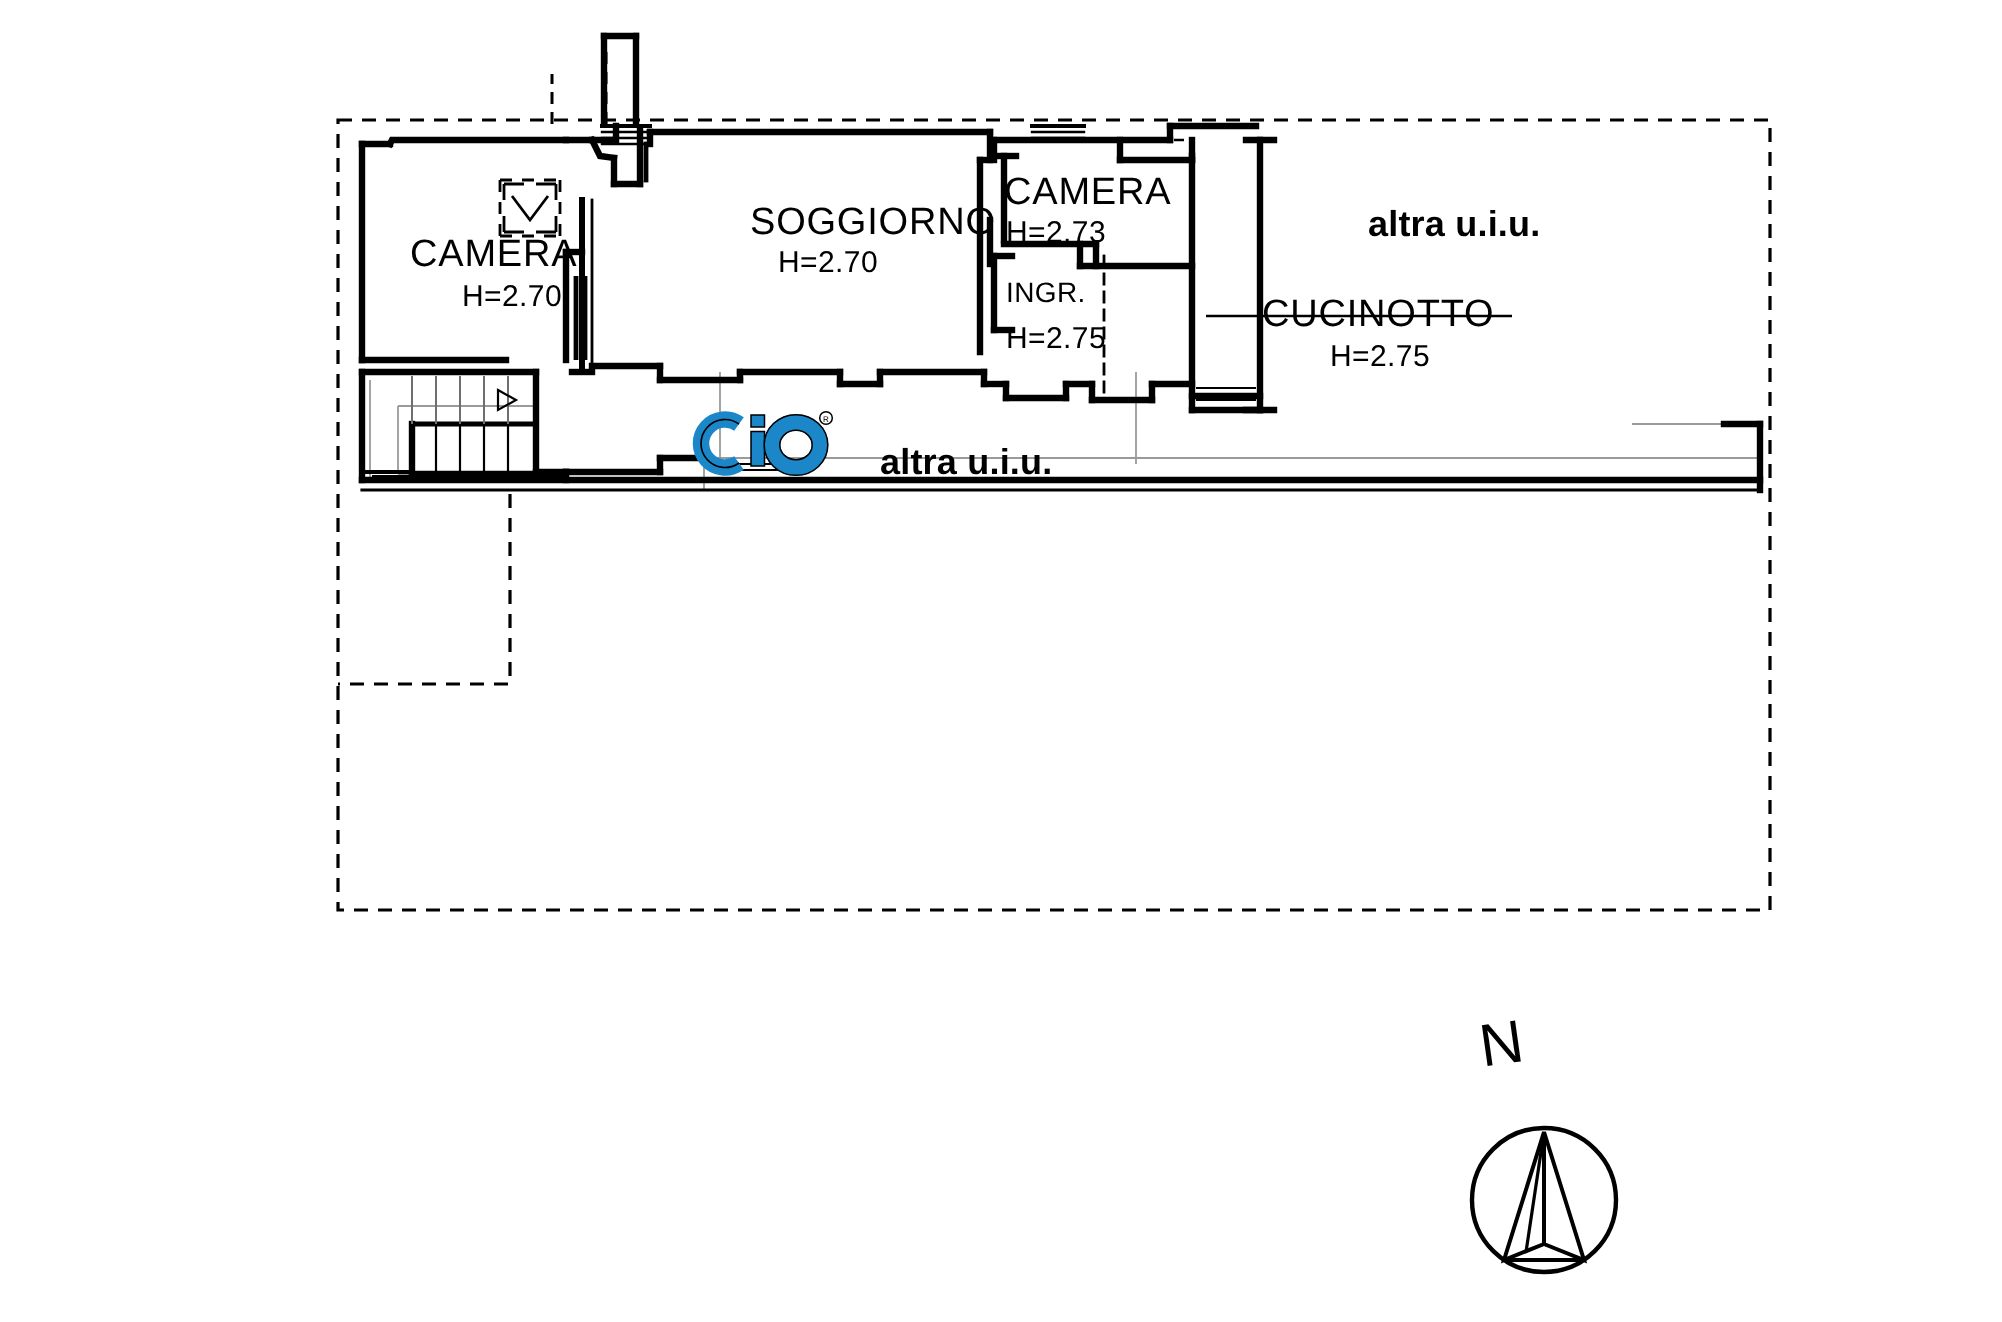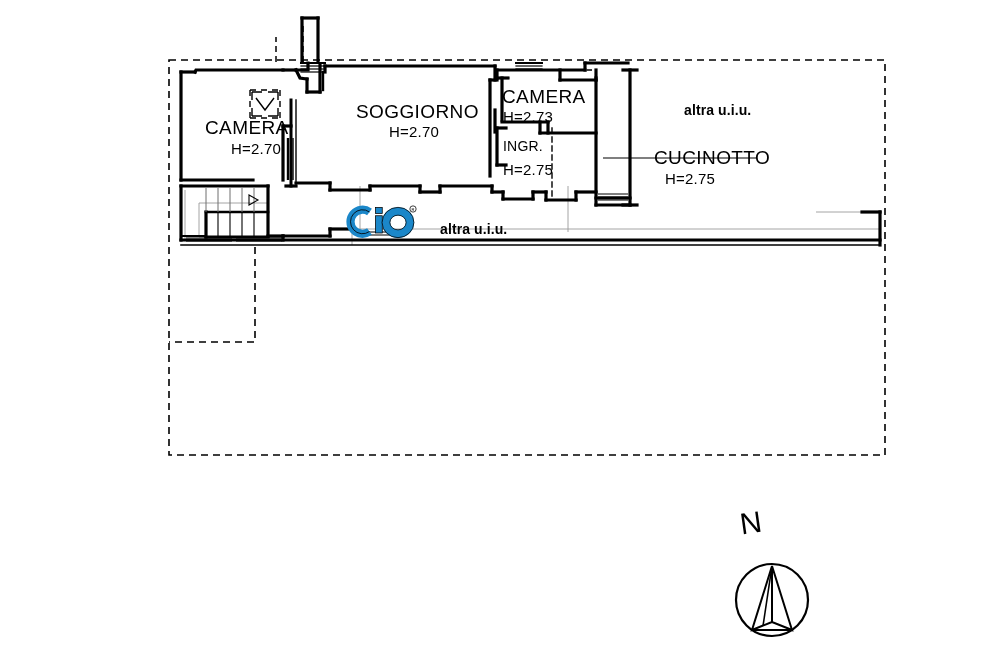--- a/index.html
+++ b/index.html
@@ -39,21 +39,21 @@
   }
   .room-h {
     font-size: 15px;
     letter-spacing: 0.2px;
   }
   .small-room-name {
     font-size: 14px;
     letter-spacing: 0.2px;
   }
   .other-unit {
-    font-size: 14px;
+    font-size: 18px;
     font-weight: bold;
     letter-spacing: 0.1px;
   }
   .floor-title {
     font-size: 24px;
     letter-spacing: 0.3px;
   }
   .north-letter {
     font-size: 30px;
     font-weight: normal;
@@ -279,30 +279,30 @@
       <path d="M772,566 L792,630 L772,622 Z" fill="#ffffff" stroke="#000000" stroke-width="2"></path>
       <path d="M752,630 L792,630" fill="none" stroke="#000000" stroke-width="2"></path>
       <path d="M772,566 L763,626" fill="none" stroke="#000000" stroke-width="1.6"></path>
     </g>
 
   </svg>
 
   <div class="txt room-name" style="left:205px; top:118px;">CAMERA</div>
   <div class="txt room-h" style="left:231px; top:141px;">H=2.70</div>
 
-  <div class="txt room-name" style="left:356px; top:102px;">SOGGIORNO</div>
+  <div class="txt room-name" style="left:375px; top:102px;">SOGGIORNO</div>
   <div class="txt room-h" style="left:389px; top:124px;">H=2.70</div>
 
   <div class="txt room-name" style="left:502px; top:87px;">CAMERA</div>
   <div class="txt room-h" style="left:503px; top:109px;text-align:right;">H=2.73</div>
 
   <div class="txt small-room-name" style="left:503px; top:139px;text-align:center;">INGR.</div>
   <div class="txt room-h" style="left:503px; top:162px;">H=2.75</div>
 
-  <div class="txt room-name" style="left:631px; top:148px;margin-left:23px;">CUCINOTTO</div>
+  <div class="txt room-name" style="left:631px; top:148px;">CUCINOTTO</div>
   <div class="txt room-h" style="left:665px; top:171px;">H=2.75</div>
 
   <div class="txt other-unit" style="left:684px; top:103px;">altra u.i.u.</div>
 
   <div class="txt other-unit" style="left:440px; top:222px;">altra u.i.u.</div>
 
 
   <div class="txt north-letter" style="left:740px; top:508px; transform: rotate(-8deg);">N</div>
 
   <div id="cio-logo">

